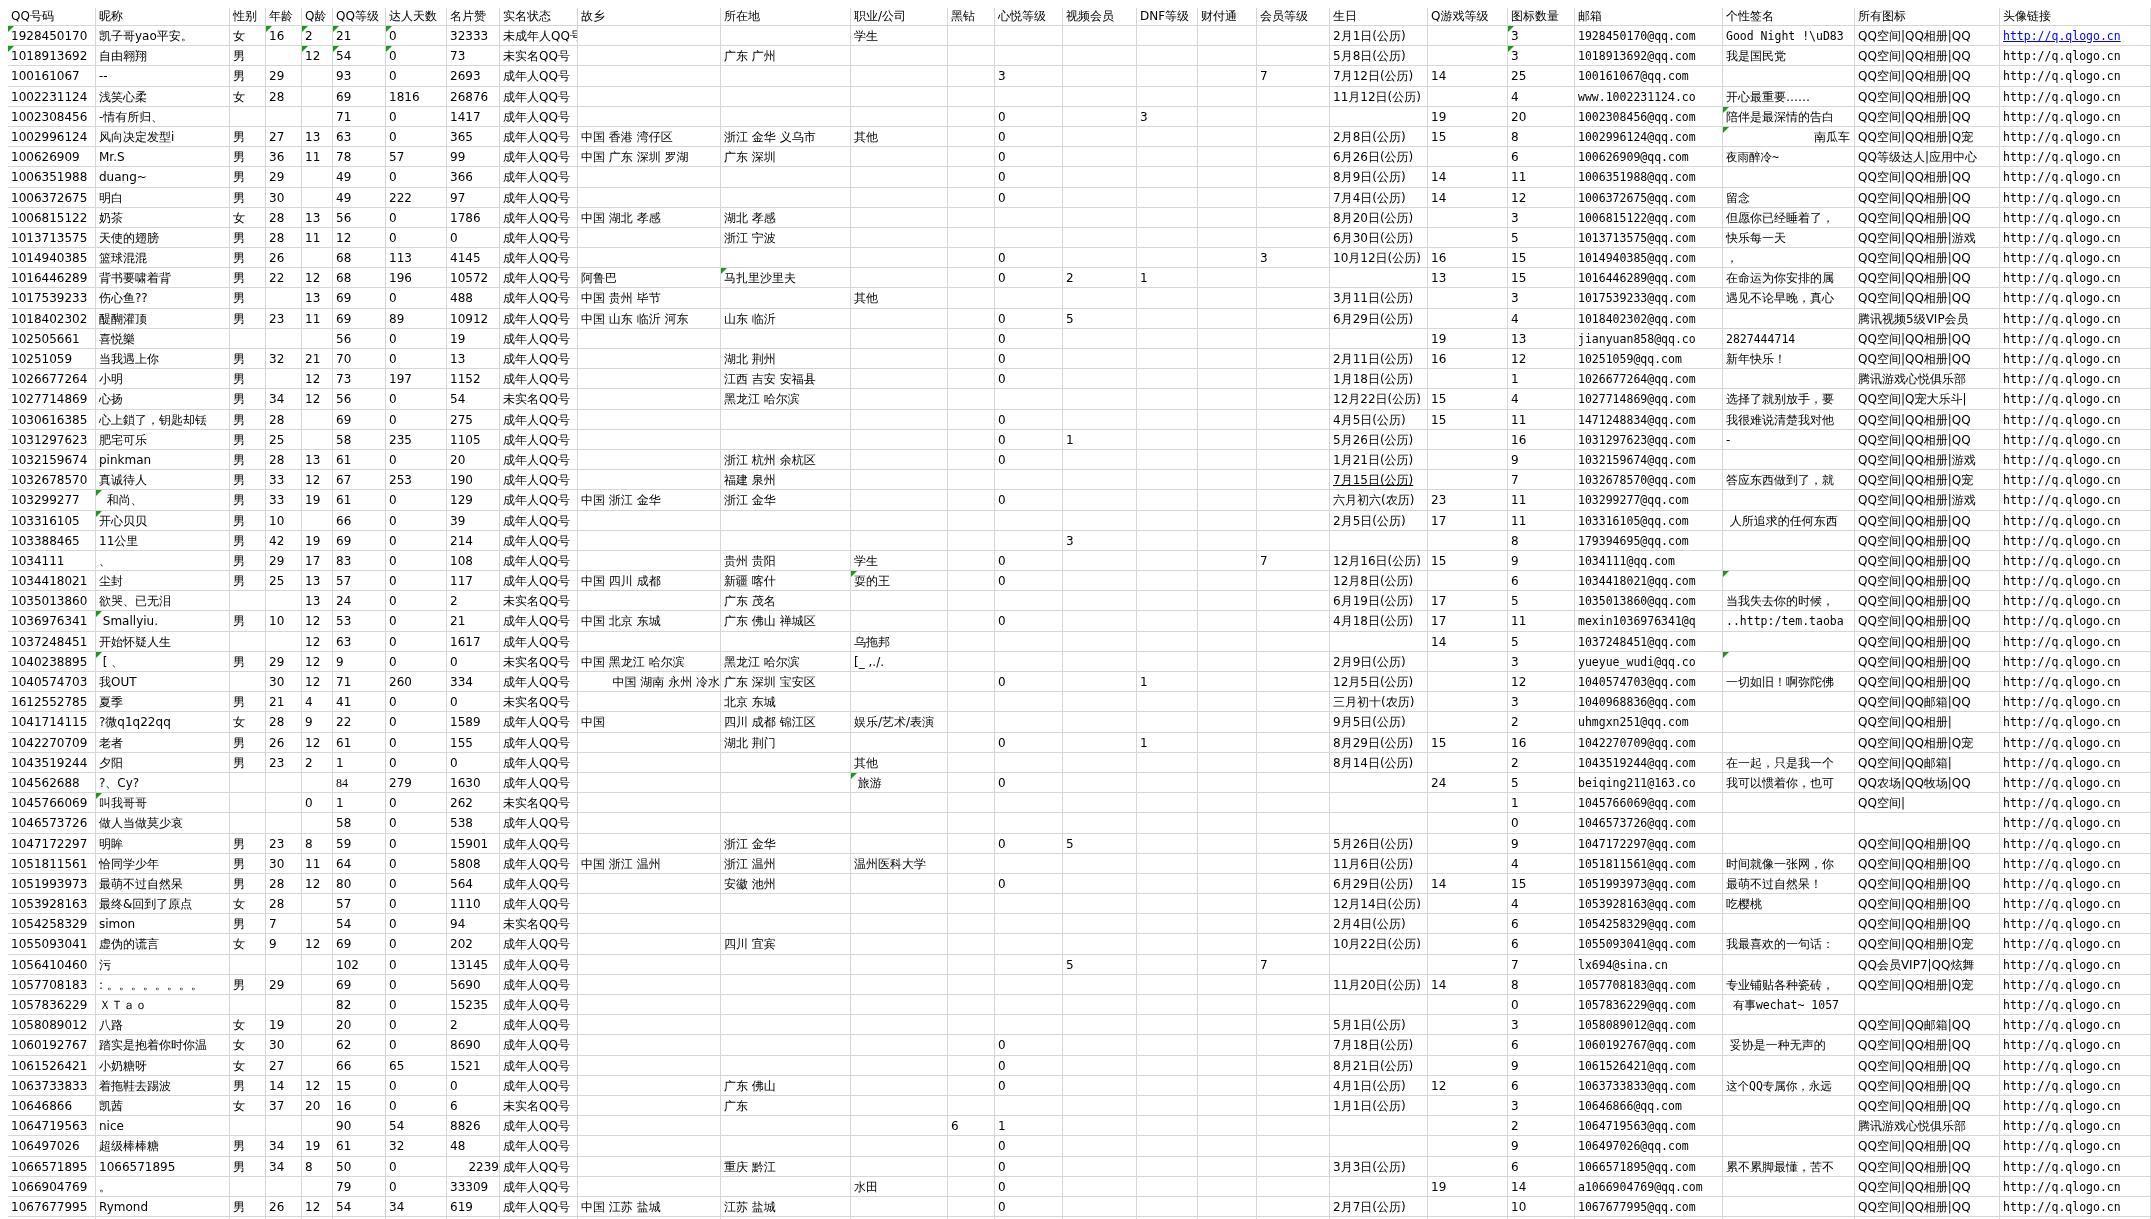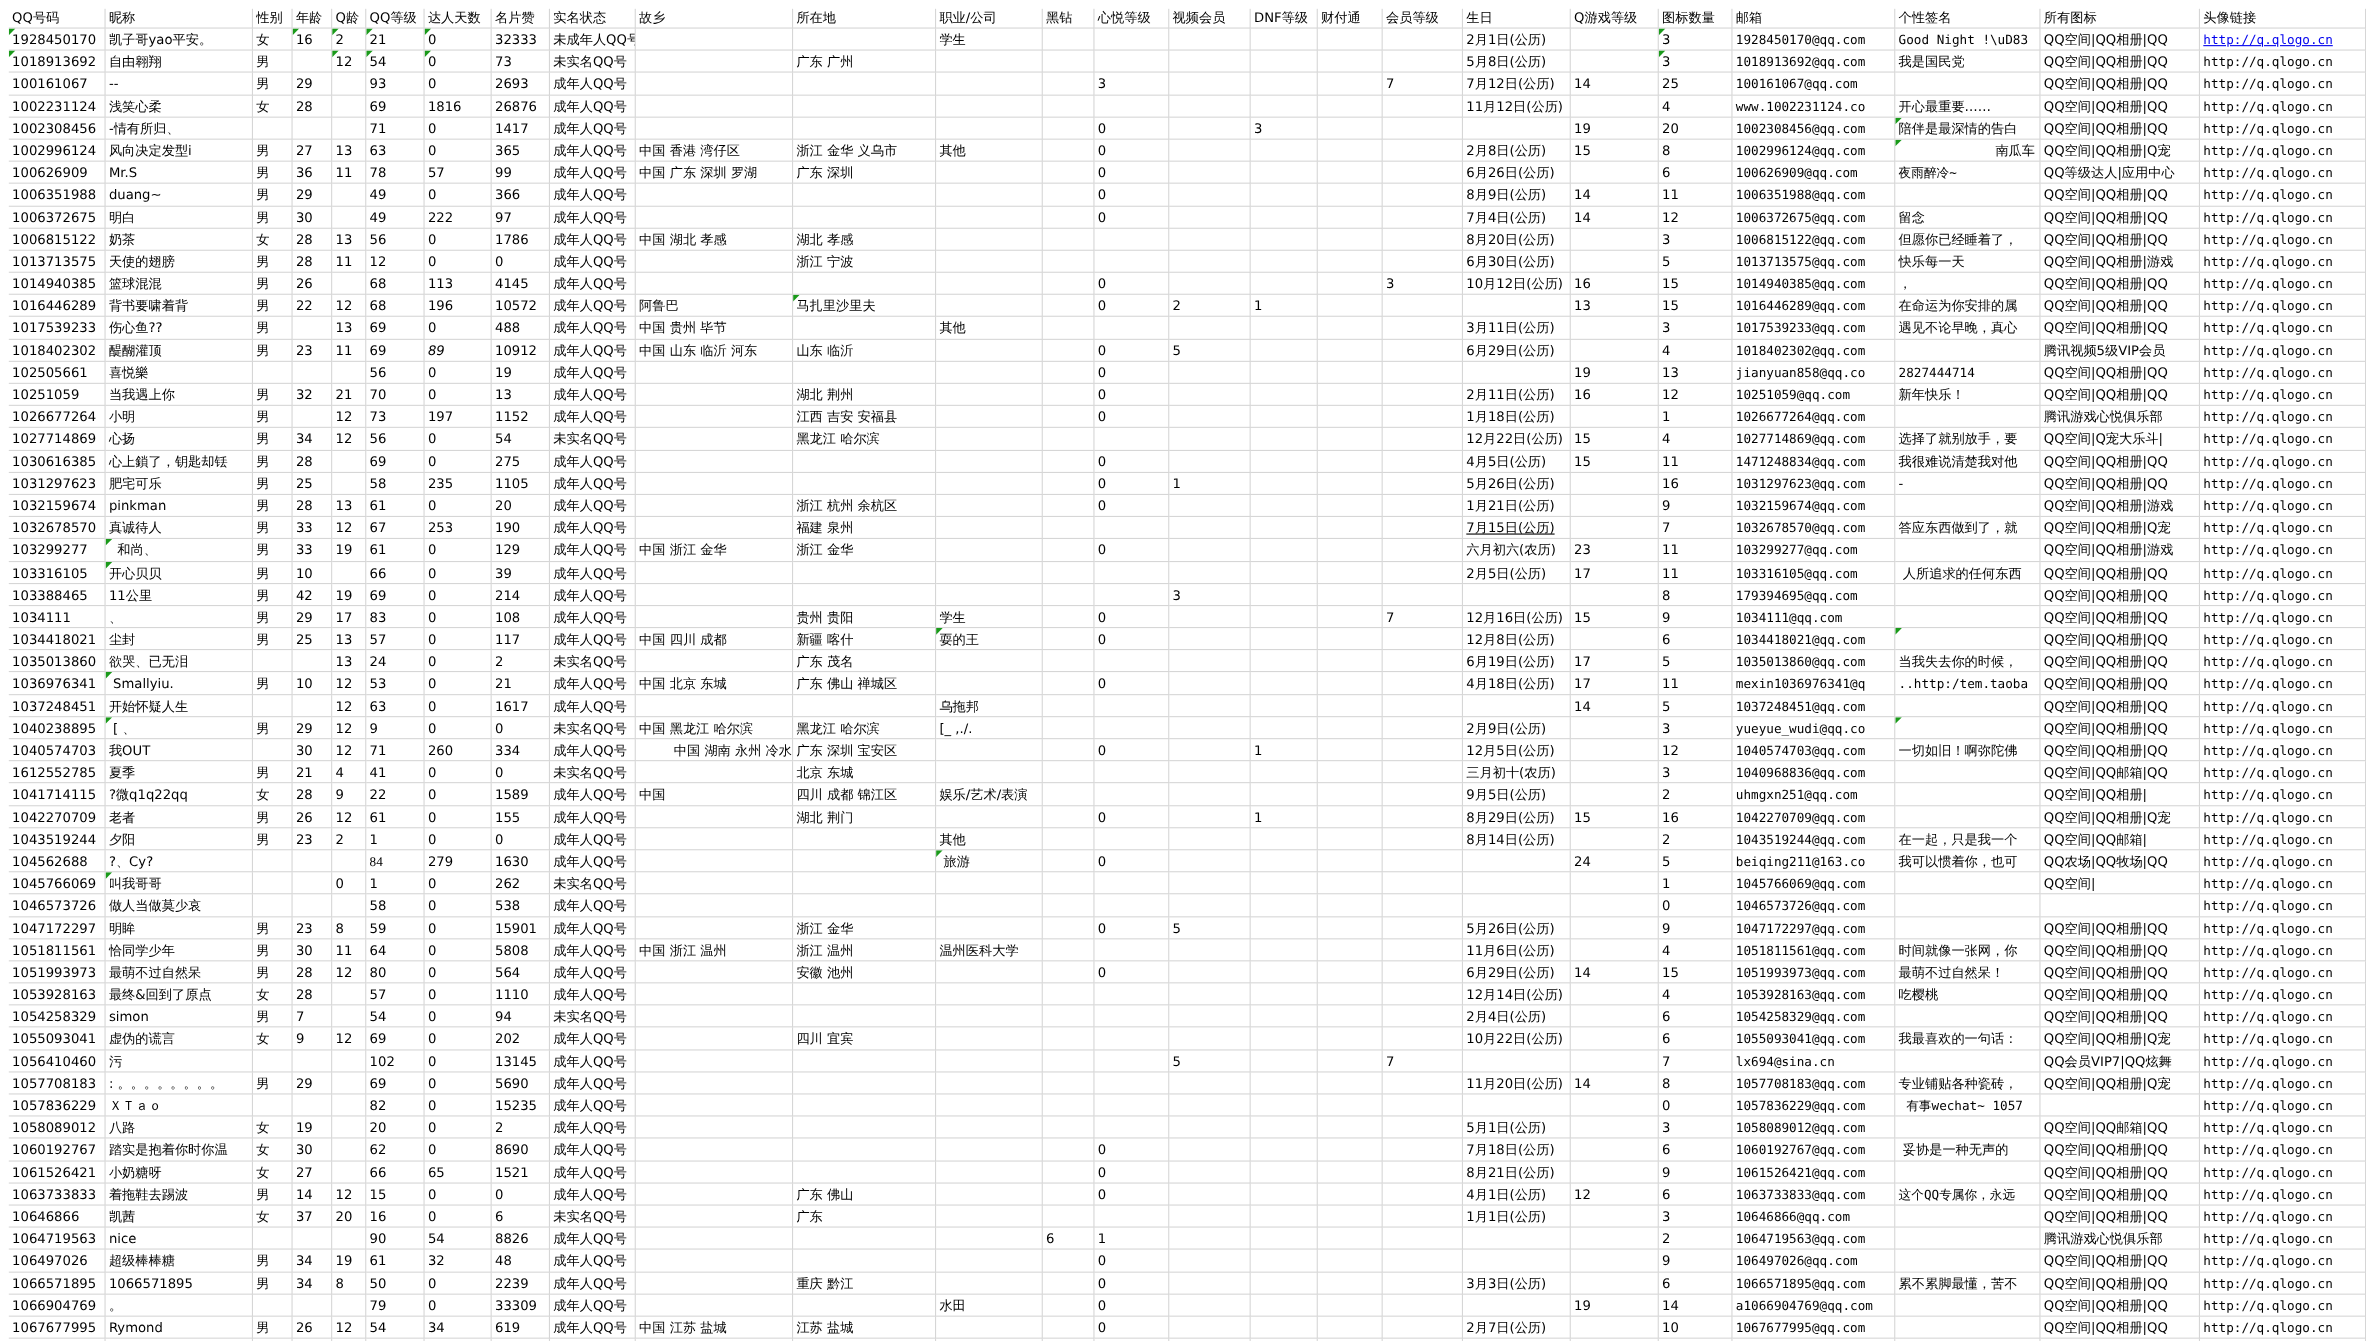--- a/index.html
+++ b/index.html
@@ -453,21 +453,21 @@
           <div class="cell" style="width: 145px;">QQ空间|QQ相册|QQ</div>
           <div class="cell mono" style="width: 151px;">http://q.qlogo.cn</div>
         </div>
         <div class="row">
           <div class="cell" style="width: 88px;">1018402302</div>
           <div class="cell" style="width: 134px;">醍醐灌顶</div>
           <div class="cell" style="width: 36px;">男</div>
           <div class="cell" style="width: 36px;">23</div>
           <div class="cell" style="width: 31px;">11</div>
           <div class="cell" style="width: 53px;">69</div>
-          <div class="cell" style="width: 61px; font-style: italic;">89</div>
+          <div class="cell" style="width: 61px;">89</div>
           <div class="cell" style="width: 53px;">10912</div>
           <div class="cell" style="width: 78px;">成年人QQ号</div>
           <div class="cell" style="width: 143px;">中国 山东 临沂 河东</div>
           <div class="cell" style="width: 130px;">山东 临沂</div>
           <div class="cell" style="width: 97px;"></div>
           <div class="cell" style="width: 47px;"></div>
           <div class="cell" style="width: 68px;">0</div>
           <div class="cell" style="width: 74px;">5</div>
           <div class="cell" style="width: 61px;"></div>
           <div class="cell" style="width: 59px;"></div>
@@ -1588,21 +1588,21 @@
           <div class="cell mono" style="width: 151px;">http://q.qlogo.cn</div>
         </div>
         <div class="row">
           <div class="cell" style="width: 88px;">1066571895</div>
           <div class="cell" style="width: 134px;">1066571895</div>
           <div class="cell" style="width: 36px;">男</div>
           <div class="cell" style="width: 36px;">34</div>
           <div class="cell" style="width: 31px;">8</div>
           <div class="cell" style="width: 53px;">50</div>
           <div class="cell" style="width: 61px;">0</div>
-          <div class="cell" style="width: 53px;">2239</div>
+          <div class="cell" style="width: 53px; text-align: right;">2239</div>
           <div class="cell" style="width: 78px;">成年人QQ号</div>
           <div class="cell" style="width: 143px;"></div>
           <div class="cell" style="width: 130px;">重庆 黔江</div>
           <div class="cell" style="width: 97px;"></div>
           <div class="cell" style="width: 47px;"></div>
           <div class="cell" style="width: 68px;">0</div>
           <div class="cell" style="width: 74px;"></div>
           <div class="cell" style="width: 61px;"></div>
           <div class="cell" style="width: 59px;"></div>
           <div class="cell" style="width: 73px;"></div>

